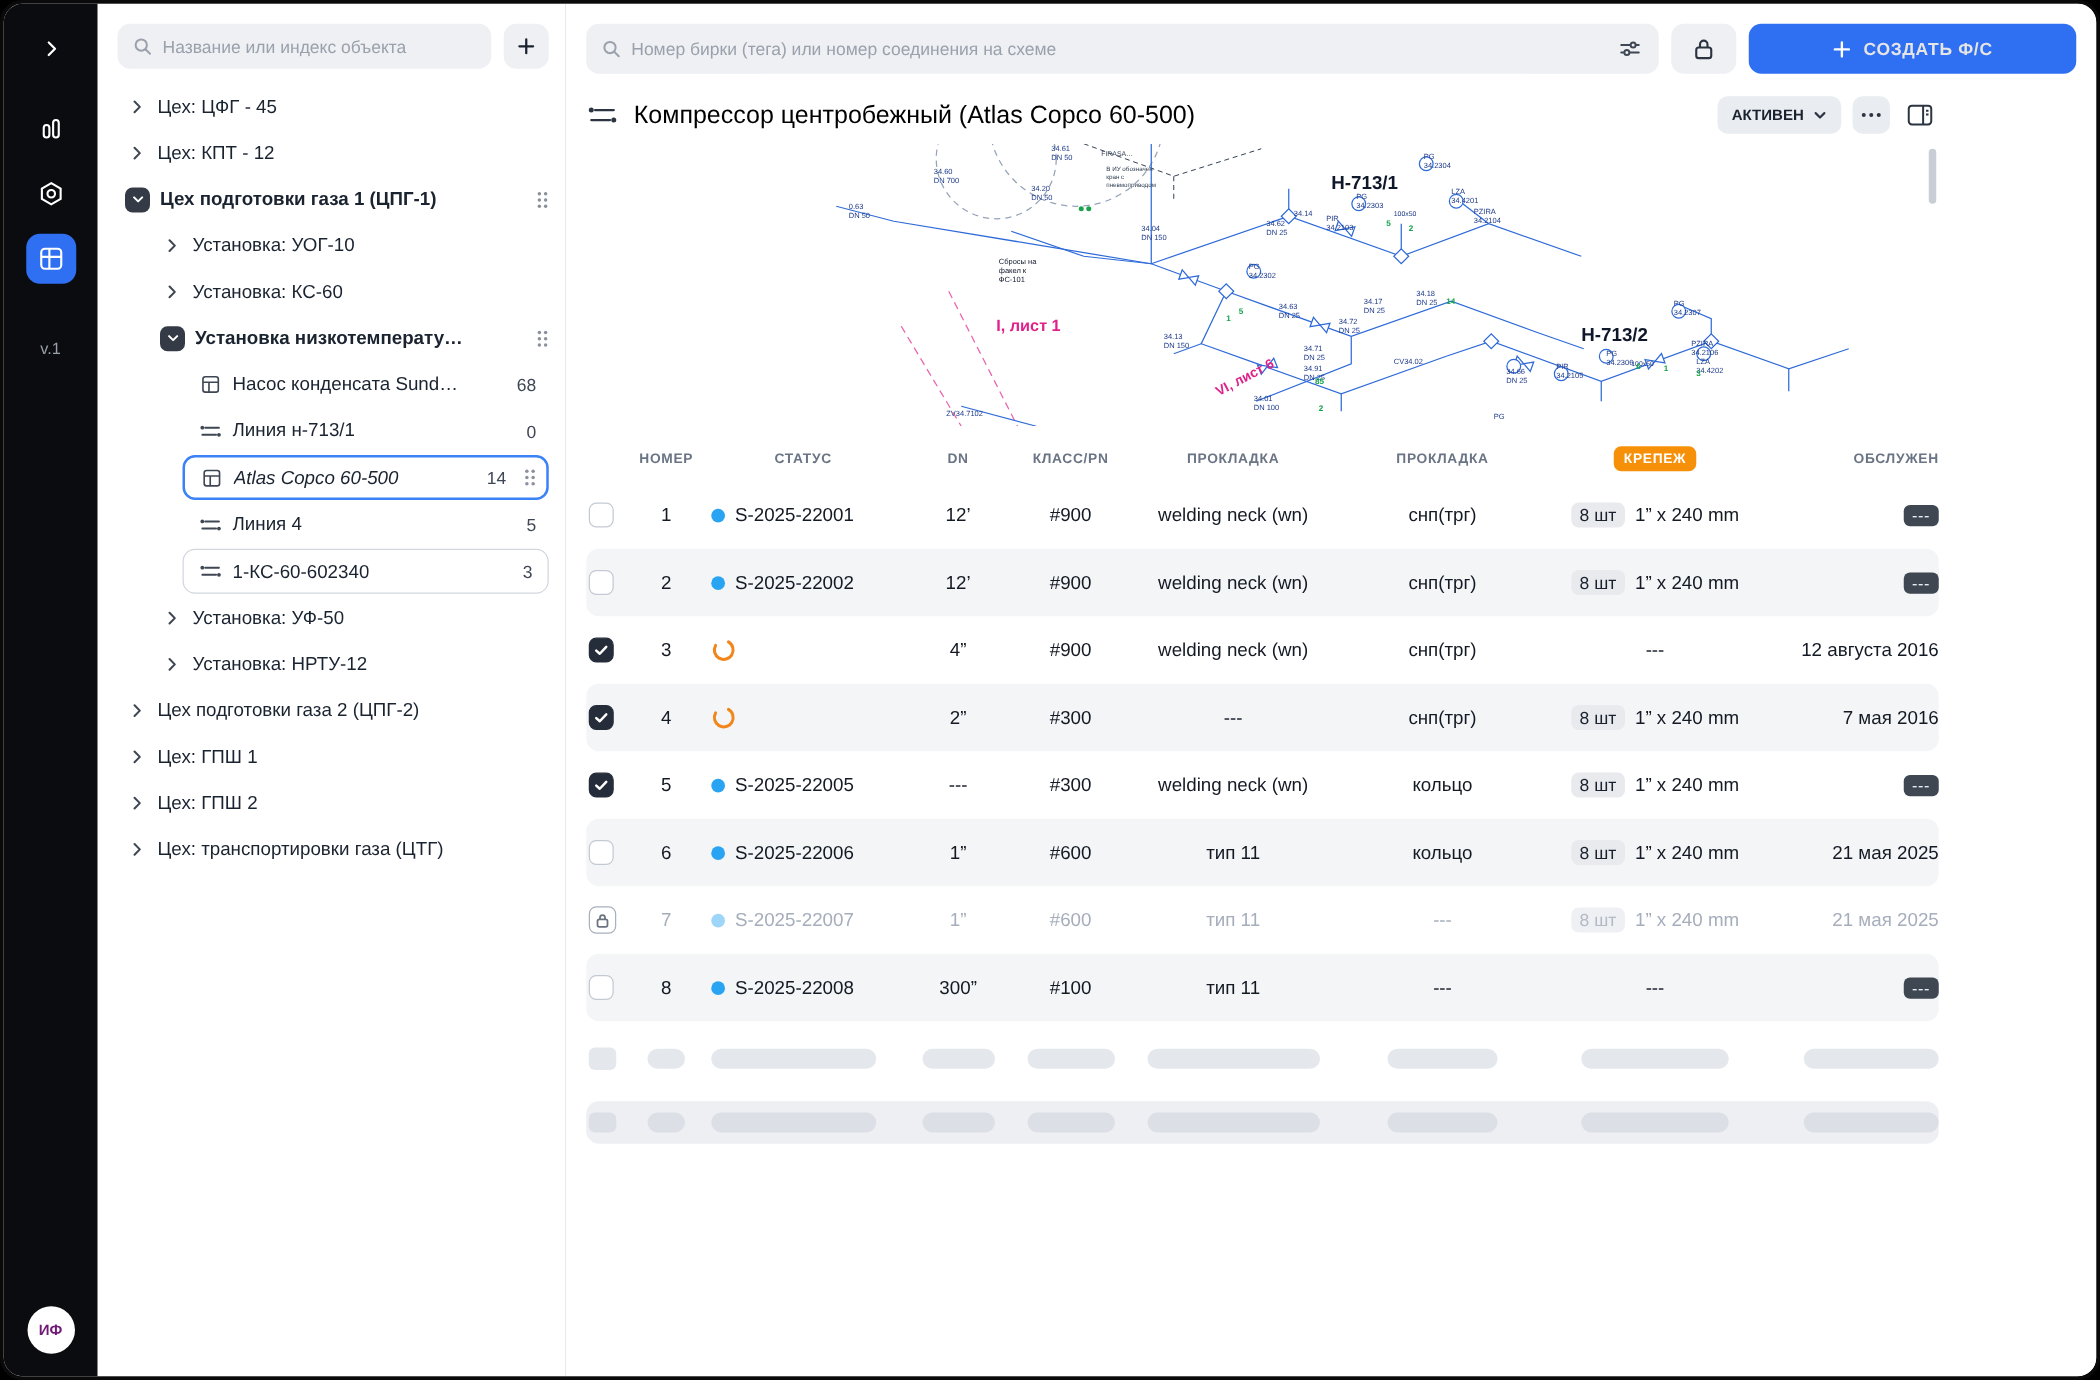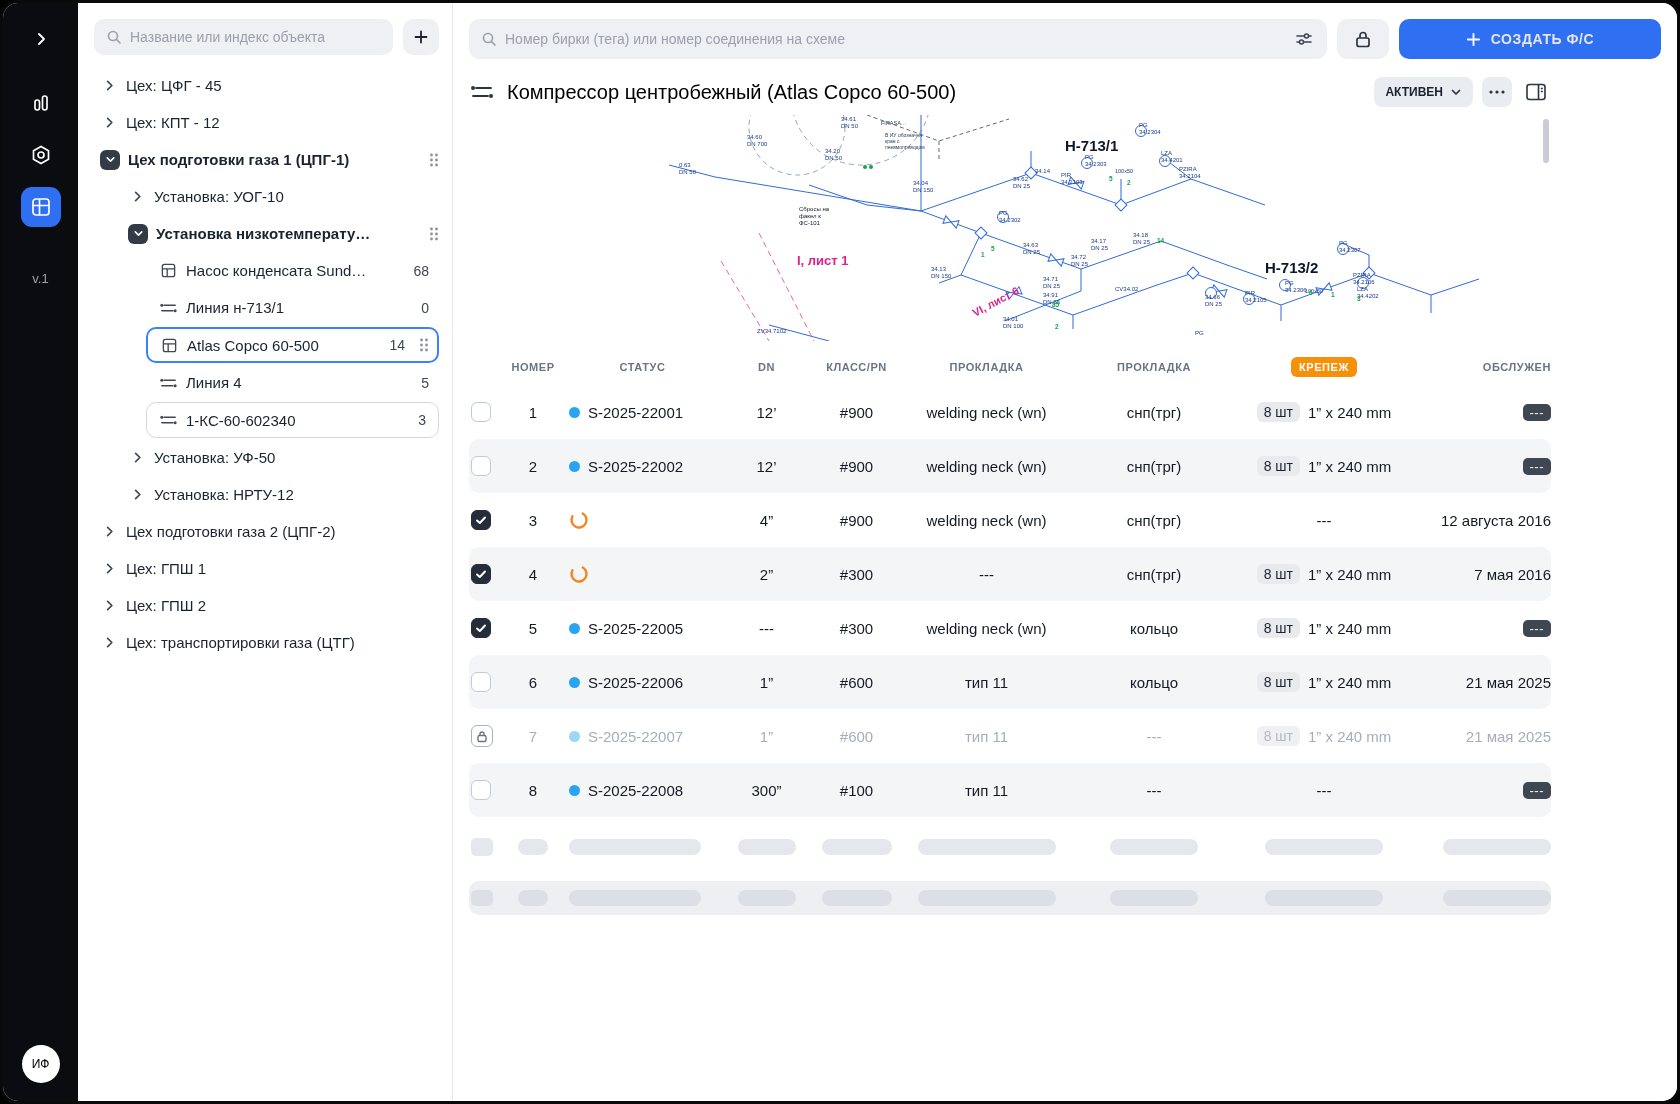--- a/index.html
+++ b/index.html
@@ -8,21 +8,21 @@
   .window { position:absolute; inset:0; background:#fff; border:3px solid #0a0a0a; border-radius:18px; overflow:hidden; display:flex; }
 
   
   .rail { width:75px; background:#0b0c0f; display:flex; flex-direction:column; align-items:center; padding-top:22px; position:relative; flex:0 0 75px; }
   .rail button { background:none; border:0; cursor:pointer; }
   .rail-chev { width:40px; height:28px; display:grid; place-items:center; }
   .rail-nav { margin-top:30px; display:flex; flex-direction:column; gap:12px; }
   .rail-btn { width:40px; height:40px; display:grid; place-items:center; border-radius:11px; }
   .rail-btn.active { background:var(--accent,#2f6ff2); }
   .version { margin-top:44px; color:#9aa0aa; font-size:13px; }
-  .avatar { position:absolute; bottom:18px; left:50%; transform:translateX(-50%); width:38px; height:38px; border-radius:50%; background:#fff; color:#000000; font-size:12px; font-weight:400; display:grid; place-items:center; cursor:pointer; }
+  .avatar { position:absolute; bottom:18px; left:50%; transform:translateX(-50%); width:38px; height:38px; border-radius:50%; background:#fff; color:#701a75; font-size:12px; font-weight:700; display:grid; place-items:center; cursor:pointer; }
 
   
   .tree-panel { width:375px; flex:0 0 375px; border-right:1px solid #e6e8ec; background:#fff; padding:16px 13px 0 16px; overflow:hidden; }
   .tree-top { display:flex; gap:10px; }
   .search { flex:1; height:36px; background:#eef0f3; border-radius:10px; display:flex; align-items:center; gap:8px; padding:0 12px; }
   .search input { flex:1; border:0; outline:0; background:transparent; font-size:14px; color:#161c26; font-family:inherit; }
   .search input::placeholder { color:#9aa1ac; }
   .add-btn { flex:0 0 36px; height:36px; background:#eef0f3; border:0; border-radius:10px; display:grid; place-items:center; cursor:pointer; }
   .tree { margin-top:12px; }
   .tree-row { display:flex; align-items:center; gap:8px; height:37px; font-size:15px; color:#1a2330; white-space:nowrap; cursor:pointer; }
@@ -33,21 +33,21 @@
   .tree-row.open .t-label { font-weight:700; }
   .open-toggle { width:20px; height:20px; flex:0 0 20px; border-radius:6px; background:#343b46; display:grid; place-items:center; }
   .leaf-icon { width:20px; flex:0 0 20px; display:grid; place-items:center; }
   .t-label { overflow:hidden; text-overflow:ellipsis; }
   .count { margin-left:auto; padding-right:10px; font-size:14px; color:#3f4754; }
   .drag { margin-left:2px; display:grid; place-items:center; cursor:grab; }
   .drag.ml-auto { margin-left:auto; }
   .tree-row.boxed, .tree-row.selected { margin-left:52px; padding:0 8px 0 11px; height:36px; border-radius:10px; margin-top:1px; margin-bottom:1px; }
   .tree-row.boxed { border:1.5px solid #d2d7de; }
   .tree-row.selected { border:2px solid #3b82f6; }
-  .tree-row.selected .t-label { font-weight:500; }
+  .tree-row.selected .t-label { font-weight:500;font-style:italic; }
   .tree-row.boxed .count, .tree-row.selected .count { padding-right:4px; }
 
   
   .main { flex:1; padding:16px 16px 0 16px; background:#fff; overflow:hidden; }
   .topbar { display:flex; gap:10px; }
   .search.big { height:40px; }
   .sliders-btn { border:0; background:transparent; display:grid; place-items:center; cursor:pointer; padding:0 2px; }
   .lock-btn { flex:0 0 52px; height:40px; border:0; border-radius:10px; background:#eef0f3; display:grid; place-items:center; cursor:pointer; }
   .create-btn { flex:0 0 262px; height:40px; border:0; border-radius:10px; background:var(--accent,#2f6ff2); color:#e5e5e5; font-size:14px; font-weight:700; letter-spacing:.04em; display:flex; align-items:center; justify-content:center; gap:10px; cursor:pointer; font-family:inherit; }
 
@@ -178,20 +178,28 @@
             </svg>
           </span>
         </div>
         <div class="tree-row lvl1   ">
           <span class="chevbox">
             <svg width="15" height="15" viewBox="0 0 16 16" fill="none" stroke="#3f4754" stroke-width="1.8" stroke-linecap="round" stroke-linejoin="round">
               <path d="M6 3.5 L10.5 8 L6 12.5"></path>
             </svg>
           </span>
           <span class="t-label">Установка: УОГ-10</span>
+        </div>
+        <div class="tree-row lvl1   ">
+          <span class="chevbox">
+            <svg width="15" height="15" viewBox="0 0 16 16" fill="none" stroke="#3f4754" stroke-width="1.8" stroke-linecap="round" stroke-linejoin="round">
+              <path d="M6 3.5 L10.5 8 L6 12.5"></path>
+            </svg>
+          </span>
+          <span class="t-label">Установка: КС-60</span>
         </div>
         <div class="tree-row lvl1 open  ">
           <span class="open-toggle">
             <svg width="13" height="13" viewBox="0 0 16 16" fill="none" stroke="#fff" stroke-width="2" stroke-linecap="round" stroke-linejoin="round">
               <path d="M4 6 L8 10 L12 6"></path>
             </svg>
           </span>
           <span class="t-label">Установка низкотемперату…</span>
           <span class="drag ml-auto">
             <svg width="10" height="16" viewBox="0 0 10 16" fill="#8a919c">

